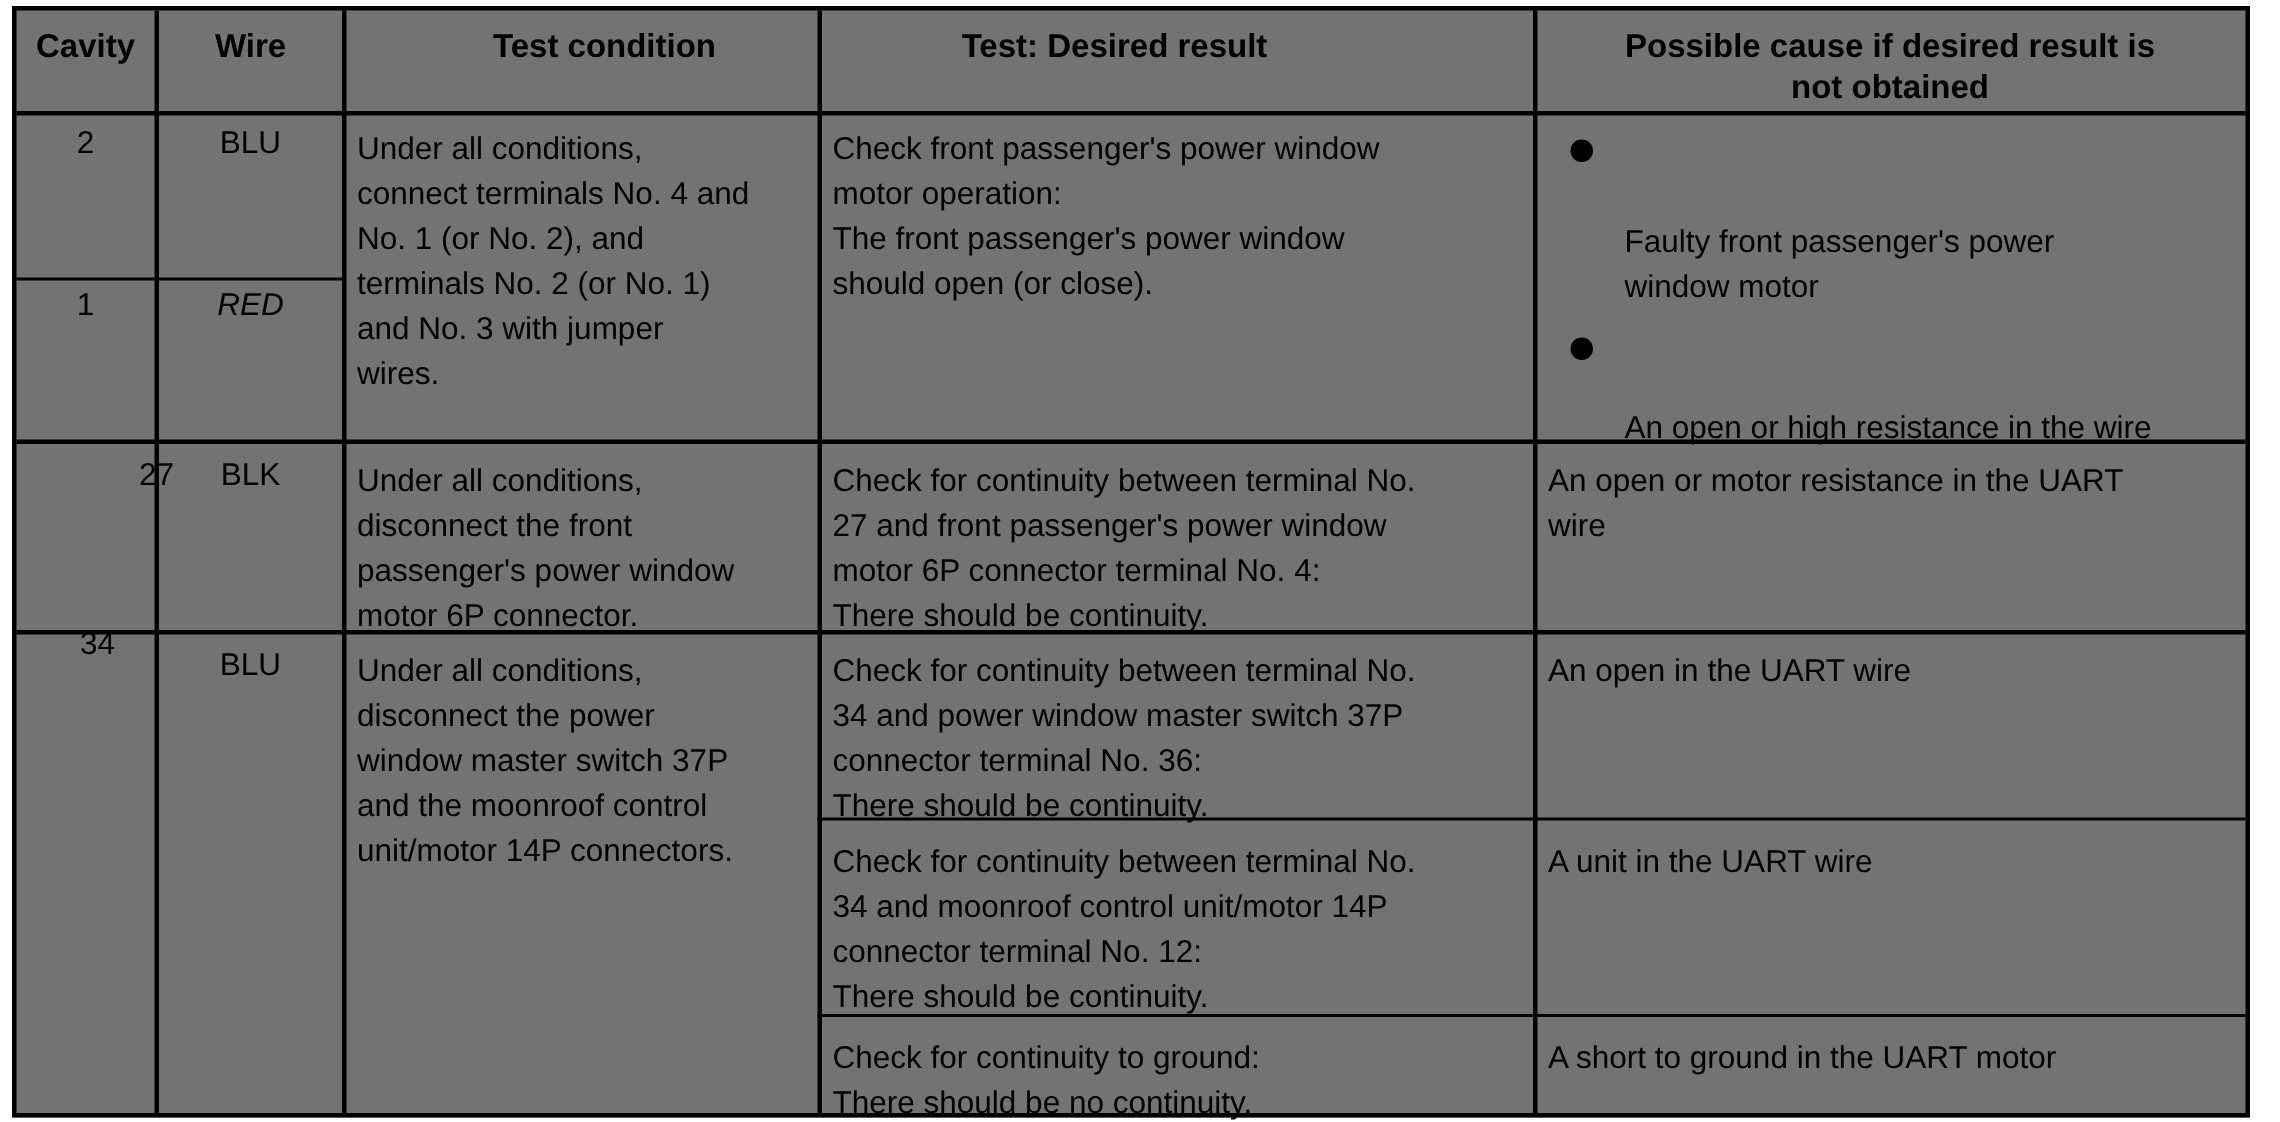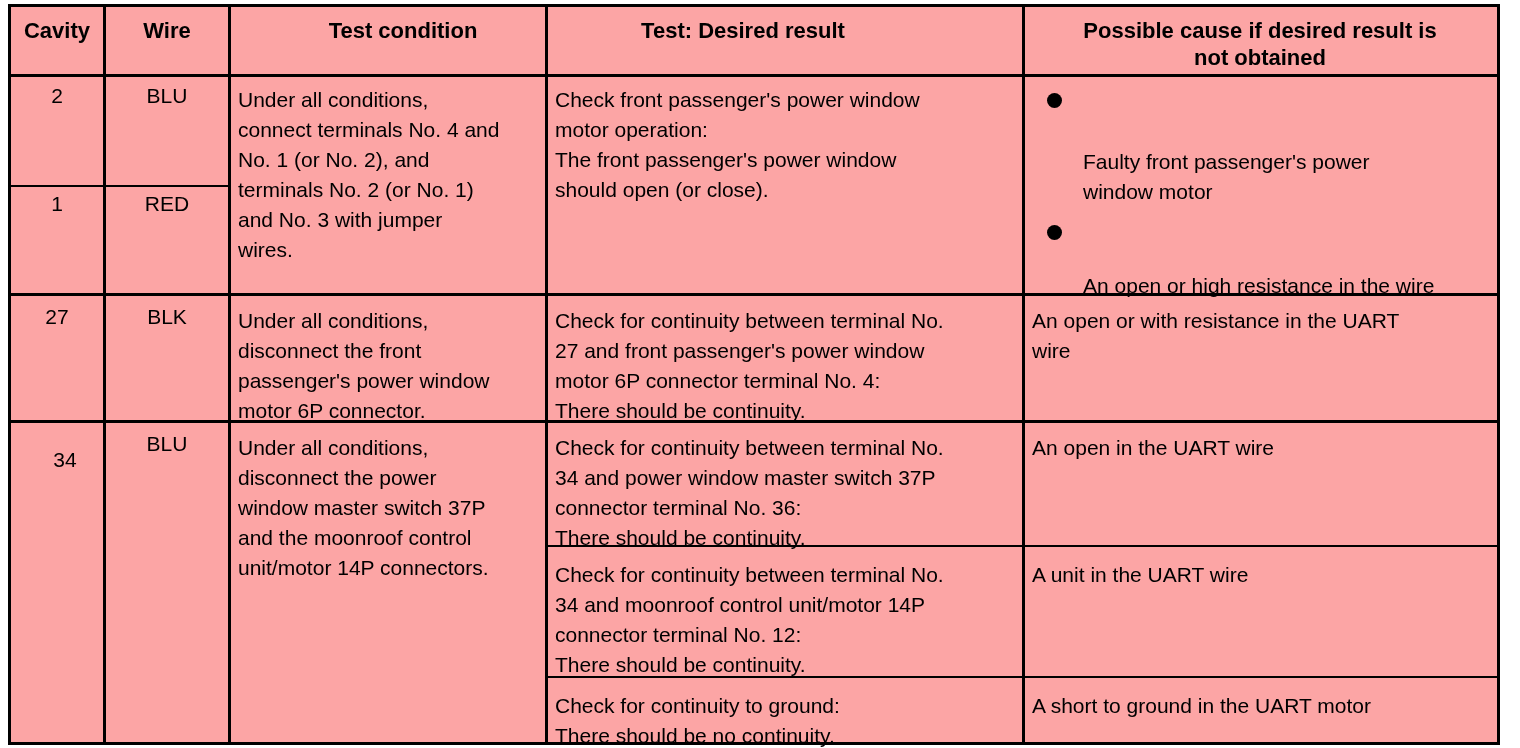--- a/index.html
+++ b/index.html
@@ -24,21 +24,21 @@
   }
 
   
   .tbl {
     position: absolute;
     left: 8px;
     top: 4px;
     width: 1492px;
     height: 741px;
     border: 3px solid #000;
-    background: #fca5a5;
+    background: #737373;
   }
 
   
   .vrule {
     position: absolute;
     top: 0;
     bottom: 0;
     width: 3px;
     background: #000;
   }
@@ -86,34 +86,34 @@
   .h-cavity { left: 0px;    top: 10px; width: 92px; }
   .h-wire   { left: 95px;   top: 10px; width: 122px; }
   .h-test   { left: 220px;  top: 10px; width: 344px; }
   .h-desire { left: 537px;  top: 10px; width: 390px; }
   .h-cause  { left: 1014px; top: 10px; width: 431px; padding-left: 39px; }
 
   
   .c-r1-cav2  { left: 0px;   top: 74px;  width: 92px; }
   .c-r1-wir2  { left: 95px;  top: 74px;  width: 122px; }
   .c-r1-cav1  { left: 0px;   top: 182px; width: 92px; }
-  .c-r1-wir1  { left: 95px;  top: 182px; width: 122px; }
+  .c-r1-wir1  { left: 95px;  top: 182px; width: 122px; font-style: italic; }
   .c-r1-cond  { left: 220px; top: 74px;  width: 320px; }
   .c-r1-test  { left: 537px; top: 74px;  width: 474px; }
   .c-r1-cause { left: 1014px;top: 74px;  width: 500px; }
 
   
-  .c-r2-cav   { left: 0px;   top: 295px; width: 92px; }
+  .c-r2-cav   { left: 13px;   top: 295px; width: 92px; text-align: right; }
   .c-r2-wir   { left: 95px;  top: 295px; width: 122px; }
   .c-r2-cond  { left: 220px; top: 295px; width: 318px; }
   .c-r2-test  { left: 537px; top: 295px; width: 478px; }
   .c-r2-cause { left: 1014px;top: 295px; width: 480px; }
 
   
-  .c-r3-cav   { left: 0px;   top: 438px; width: 108px; }
+  .c-r3-cav   { left: 0px;   top: 408px; width: 108px; }
   .c-r3-wir   { left: 95px;  top: 422px; width: 122px; }
   .c-r3-cond  { left: 220px; top: 422px; width: 318px; }
 
   .c-r3a-test  { left: 537px; top: 422px; width: 478px; }
   .c-r3a-cause { left: 1014px;top: 422px; width: 480px; }
   .c-r3b-test  { left: 537px; top: 549px; width: 478px; }
   .c-r3b-cause { left: 1014px;top: 549px; width: 480px; }
   .c-r3c-test  { left: 537px; top: 680px; width: 478px; }
   .c-r3c-cause { left: 1014px;top: 680px; width: 480px; }
 
@@ -192,21 +192,21 @@
     <div class="cell ctr c-r2-cav">27</div>
     <div class="cell ctr c-r2-wir">BLK</div>
     <div class="cell pad preline c-r2-cond">Under all conditions,
 disconnect the front
 passenger's power window
 motor 6P connector.</div>
     <div class="cell pad preline c-r2-test">Check for continuity between terminal No.
 27 and front passenger's power window
 motor 6P connector terminal No. 4:
 There should be continuity.</div>
-    <div class="cell pad preline c-r2-cause">An open or with resistance in the UART
+    <div class="cell pad preline c-r2-cause">An open or motor resistance in the UART
 wire</div>
 
     <div class="cell ctr c-r3-cav">34</div>
     <div class="cell ctr c-r3-wir">BLU</div>
     <div class="cell pad preline c-r3-cond">Under all conditions,
 disconnect the power
 window master switch 37P
 and the moonroof control
 unit/motor 14P connectors.</div>
 

